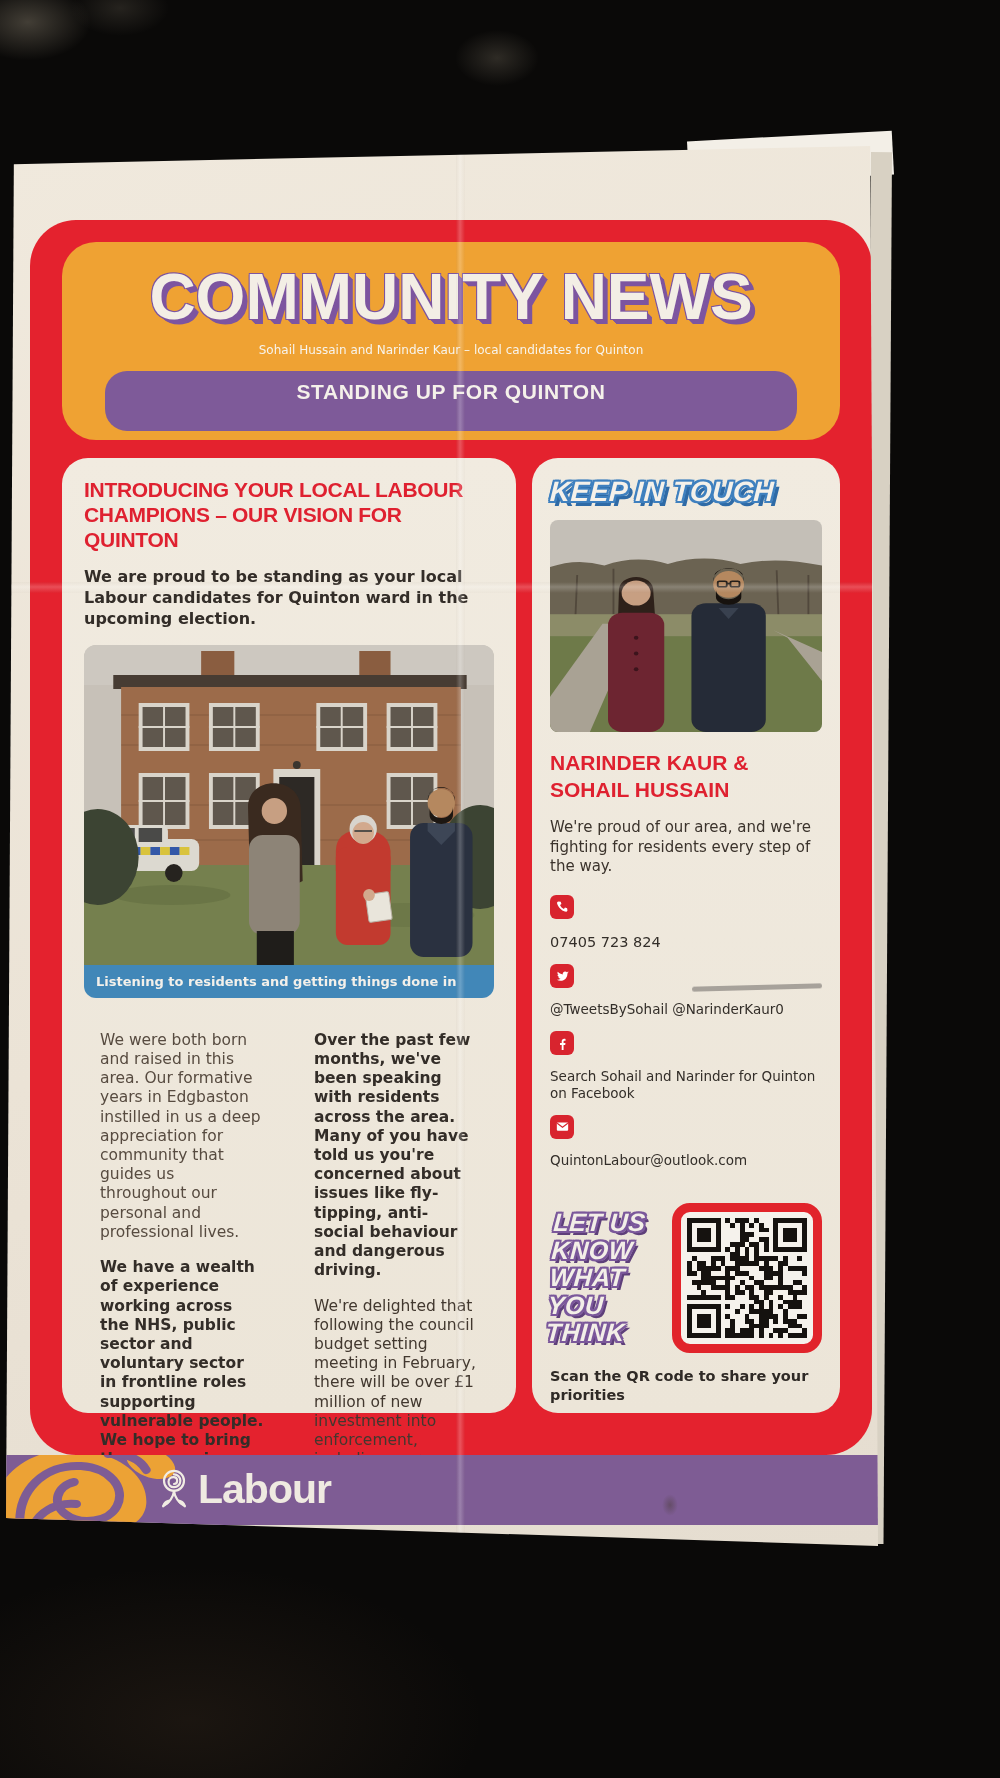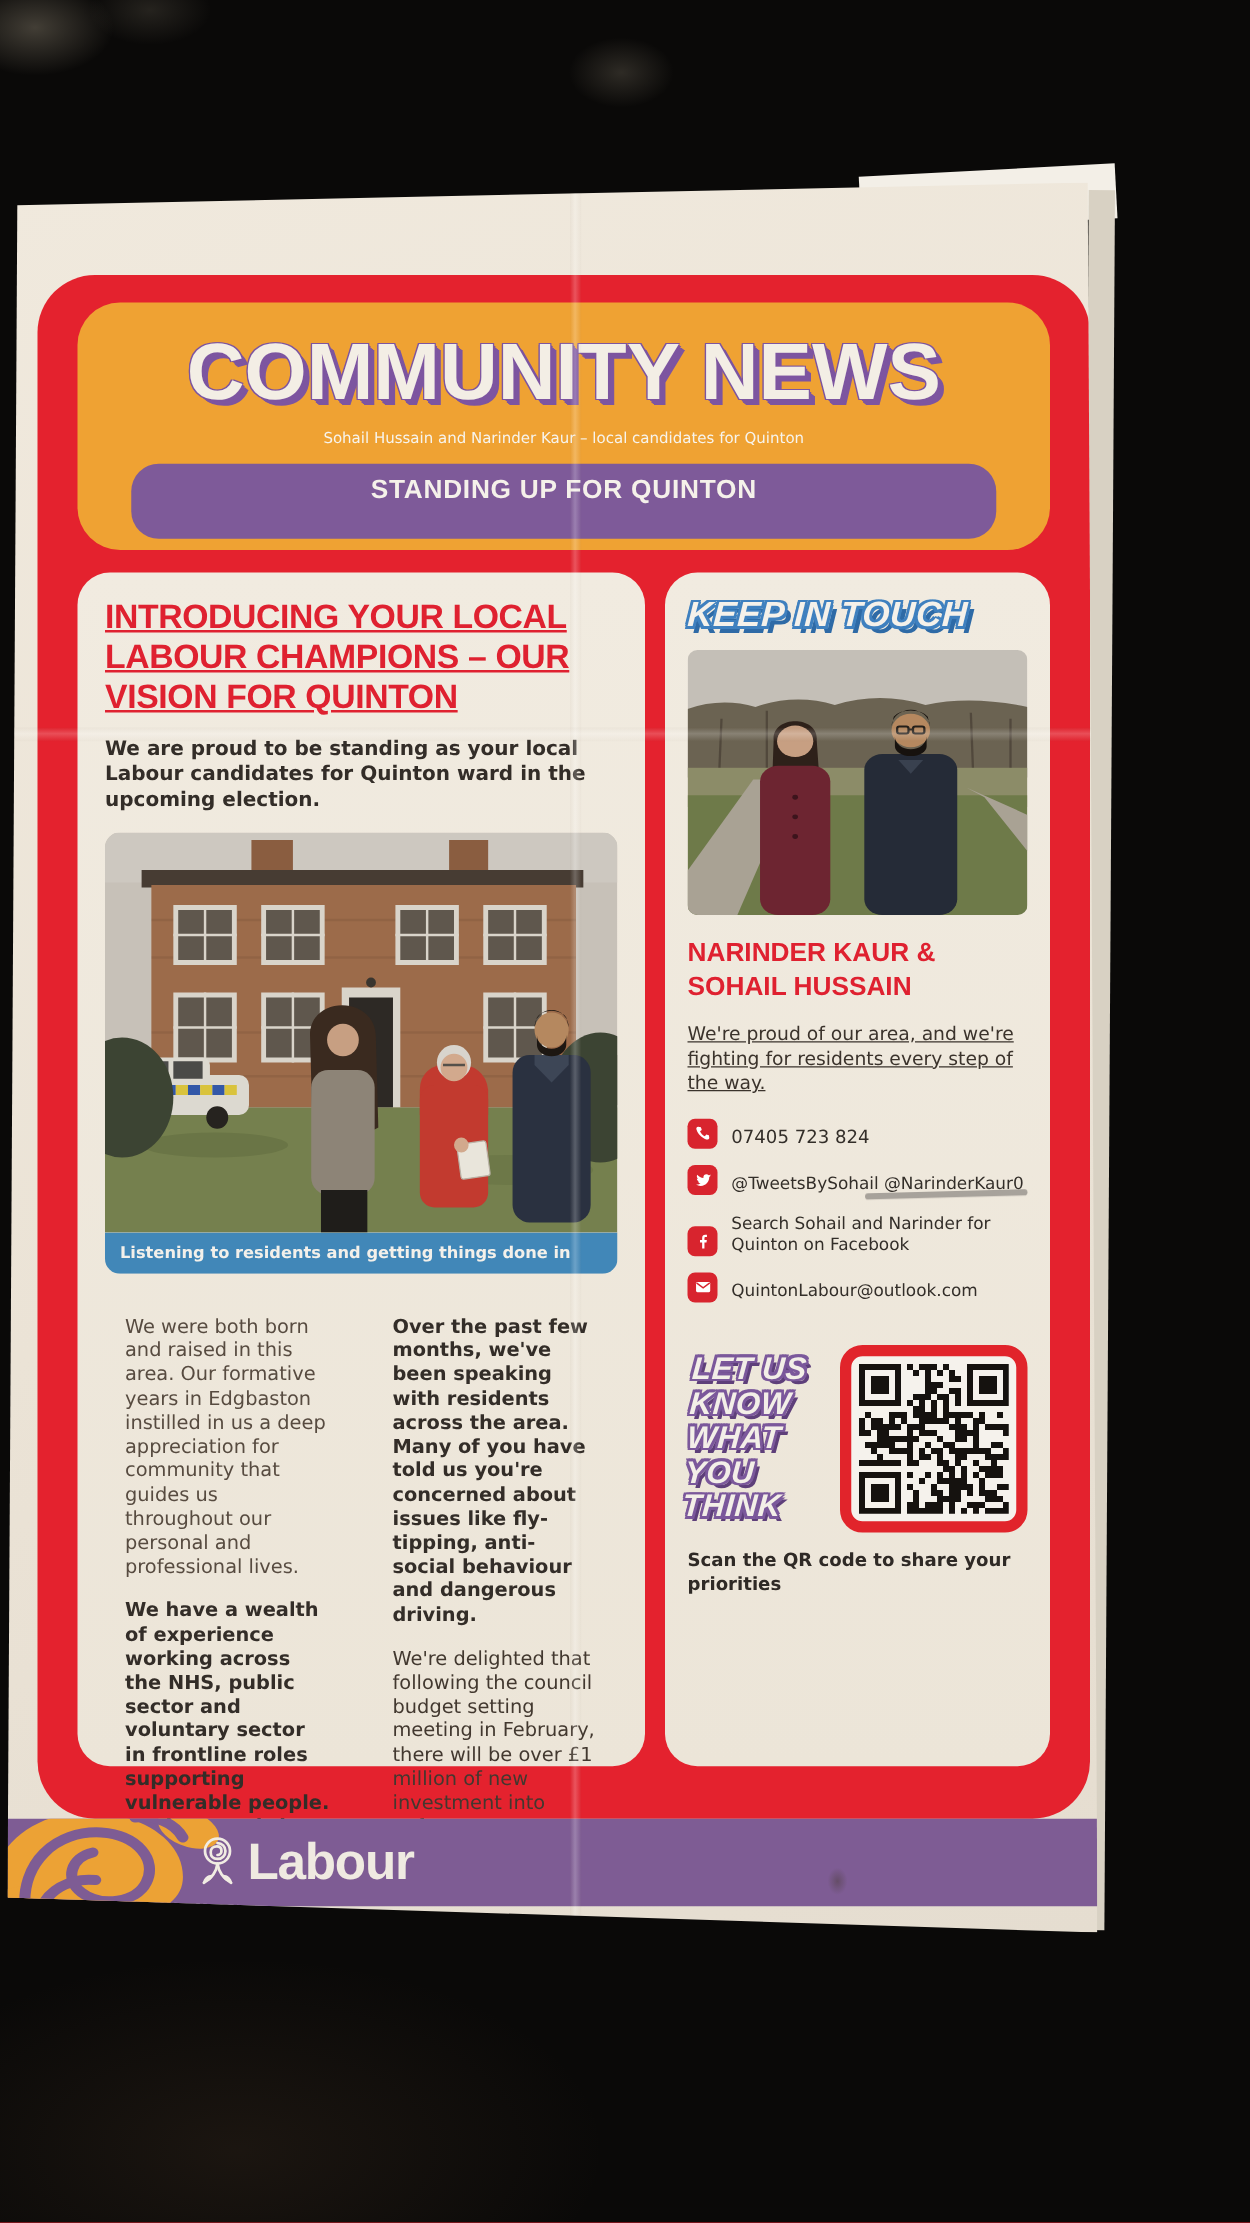--- a/index.html
+++ b/index.html
@@ -28,21 +28,21 @@
     margin-top:18px;font-family:"Liberation Sans",sans-serif;font-weight:700;font-size:64px;
     color:#f3eee5;letter-spacing:0px;
     text-shadow:1px 1px 0 #7d55a0,2px 2px 0 #7d55a0,3px 3px 0 #7d55a0,4px 4px 0 #7d55a0,5px 5px 0 #7d55a0,-1px -1px 0 #7d55a0,-1px 1px 0 #7d55a0,1px -1px 0 #7d55a0;
   }
   .subtitle{margin-top:9px;font-size:12px;color:#f7f4ed;}
   .pill{margin:14px auto 0;width:692px;height:60px;background:#7e5a99;border-radius:22px;
     color:#f5f1ea;font-size:21px;font-weight:700;line-height:42px;letter-spacing:0.6px;font-family:"Liberation Sans",sans-serif;}
   
   .left-card{position:absolute;left:32px;top:238px;width:454px;height:955px;background:linear-gradient(180deg,#f1ebe0,#ece5d8);border-radius:26px;box-sizing:border-box;padding:20px 22px;}
   .right-card{position:absolute;left:502px;top:238px;width:308px;height:955px;background:linear-gradient(180deg,#f1ebe0,#ece5d8);border-radius:26px;box-sizing:border-box;padding:18px 18px;}
-  .article-heading{font-family:"Liberation Sans",sans-serif;font-weight:700;font-size:27px;line-height:1.18;color:#df2130;letter-spacing:-0.3px;text-decoration:underline;}
+  .article-heading{font-family:"Liberation Sans",sans-serif;font-weight:700;font-size:21px;line-height:1.18;color:#df2130;letter-spacing:-0.3px;}
   .intro{margin:15px 0 0;font-weight:700;font-size:16px;line-height:1.3;color:#332d28;}
   .photo-frame{margin-top:15px;border-radius:12px;overflow:hidden;}
   .photo-frame svg{display:block;width:100%;height:320px;}
   .caption{height:33px;background:#4187b8;color:#f3f0ea;font-size:13px;font-weight:700;line-height:33px;padding:0 12px;}
   .cols{display:flex;gap:18px;margin-top:17px;}
   .col{flex:1;font-size:15.5px;line-height:1.24;color:#42382f;}
   .col p{margin:16px;}
   .col p + p{margin-top:15px;}
   .muted{color:#574b40;}
   .boldp{font-weight:700;color:#332d28;}
@@ -54,23 +54,23 @@
   }
   .bubble-purple span{
     display:block;font-family:"Liberation Sans",sans-serif;font-weight:700;font-style:italic;font-size:25px;line-height:1.1;
     color:#f3efe8;letter-spacing:0.5px;
     text-shadow:-2px -2px 0 #7b589b,2px -2px 0 #7b589b,-2px 2px 0 #7b589b,2px 2px 0 #7b589b,-2px 0 0 #7b589b,2px 0 0 #7b589b,0 -2px 0 #7b589b,0 2px 0 #7b589b,4px 4px 0 #5e3f7a;
   }
   .bubble-purple{transform:skewX(-4deg);}
   .side-photo{margin-top:12px;border-radius:8px;overflow:hidden;}
   .side-photo svg{display:block;width:100%;height:212px;}
   .names{margin-top:18px;font-family:"Liberation Sans",sans-serif;font-weight:700;font-size:21px;line-height:1.28;color:#df2130;}
-  .side-p{margin:14px 0 0;font-size:15px;line-height:1.32;color:#3b332c;text-decoration:underline;}
+  .side-p{margin:14px 0 0;font-size:15px;line-height:1.32;color:#3b332c;}
   .contacts{margin-top:18px;display:grid;row-gap:13px;}
-  .c-row{display:flex;gap:11px;align-items:flex-end;font-size:13.5px;line-height:1.25;color:#332e29;position:relative;}
+  .c-row{display:flex;gap:11px;align-items:flex-start;font-size:13.5px;line-height:1.25;color:#332e29;position:relative;flex-direction:column;}
   .c-row.ph .c-text{font-size:14.5px;margin-top:3px;}
   .c-icon{flex:none;width:24px;height:24px;background:#d8242e;border-radius:6px;display:flex;align-items:center;justify-content:center;}
   .c-icon svg{width:17px;height:17px;}
   .c-text{margin-top:2px;}
   .scribble{position:absolute;right:0px;top:21px;width:130px;height:5px;background:rgba(95,92,90,0.5);border-radius:3px;transform:rotate(-1.5deg);filter:blur(0.4px);}
   .letus-row{margin-top:34px;display:flex;gap:14px;align-items:flex-start;}
   .letus{flex:1;padding-top:6px;}
   .qr-box{flex:none;width:150px;height:150px;box-sizing:border-box;border:9px solid #e1242b;border-radius:18px;background:#f5f2ec;padding:6px;}
   .qr-box svg{display:block;width:100%;height:100%;}
   .qr-caption{margin:14px 0 0;font-weight:700;font-size:14.5px;line-height:1.3;color:#2f2a26;}

